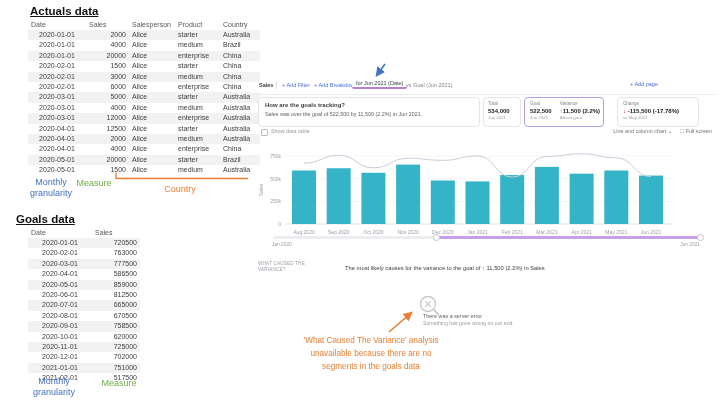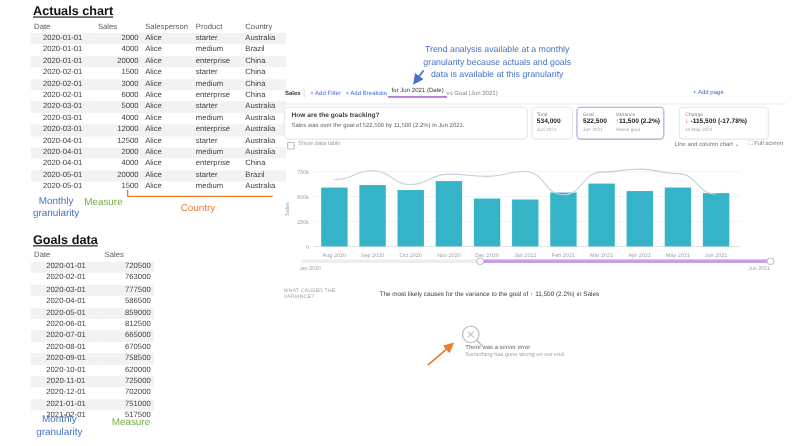--- a/index.html
+++ b/index.html
@@ -3,21 +3,21 @@
 <meta charset="utf-8">
 <style>
   html,body{margin:0;padding:0;background:#fff;}
   .canvas{position:relative;width:720px;height:405px;background:#fff;overflow:hidden;
           font-family:"Liberation Sans",sans-serif;color:#333;}
   .abs{position:absolute;}
 
   
   .h1{font-size:11.5px;font-weight:bold;text-decoration:underline;color:#111;}
   .pos-actuals-title{left:30px;top:5px;}
-  .pos-goals-title{left:30px;top:213px;}
+  .pos-goals-title{left:16px;top:213px;}
   table.data-table{border-collapse:collapse;font-size:7px;table-layout:fixed;}
   table.data-table th{font-weight:normal;color:#595959;text-align:left;height:10px;
                       line-height:10px;padding:0 3px;white-space:nowrap;}
   table.data-table td{color:#404040;height:10.4px;line-height:10.4px;padding:0 3px;white-space:nowrap;}
   table.data-table tbody tr:nth-child(odd){background:#f2f2f2;}
   .c-num{text-align:right;}
   .c-date{text-align:center;}
   .c-txt{text-align:left;}
   .pos-actuals-table{left:28px;top:20px;}
   #actuals-table col:nth-child(1){width:58px;}
@@ -98,21 +98,21 @@
   .err-title{left:423px;top:313px;font-size:5.4px;color:#5f6368;}
   .err-sub{left:423px;top:320px;font-size:5.2px;color:#9aa0a6;}
 
   .overlay{left:0;top:0;pointer-events:none;}
 </style>
 </head>
 <body>
 
 <div class="canvas">
 
-  <div class="abs h1 pos-actuals-title">Actuals chart</div>
+  <div class="abs h1 pos-actuals-title">Actuals data</div>
   <table class="abs data-table pos-actuals-table" id="actuals-table">
     <colgroup>
         <col>
         <col>
         <col>
         <col>
         <col>
       </colgroup>
     <thead>
         <tr>
@@ -295,21 +295,21 @@
         </tr>
         <tr>
           <td class="c-date">2021-02-01</td>
           <td class="c-num">517500</td>
         </tr>
       </tbody>
   </table>
   <div class="abs ann blue pos-ann-g-month">Monthly granularity</div>
   <div class="abs ann green pos-ann-g-measure">Measure</div>
 
-  <div class="abs callout pos-callout-trend">Trend analysis available at a monthly granularity because actuals and goals data is available at this granularity</div>
+  <div class="abs callout pos-callout-var">'What Caused The Variance' analysis unavailable because there are no segments in the goals data</div>
 
   <div class="abs toolbar"></div>
   <span class="abs tb tb-metric">Sales</span>
   <span class="abs tb-sep"></span>
   <span class="abs tb tb-filter">+ Add Filter</span>
   <span class="abs tb tb-breakdown">+ Add Breakdown</span>
   <span class="abs tb tb-chip">for Jun 2021 (Date)</span>
   <span class="abs tb tb-vsgoal">vs Goal (Jun 2021)</span>
   <span class="abs tb tb-addpage">+ Add page</span>
 

